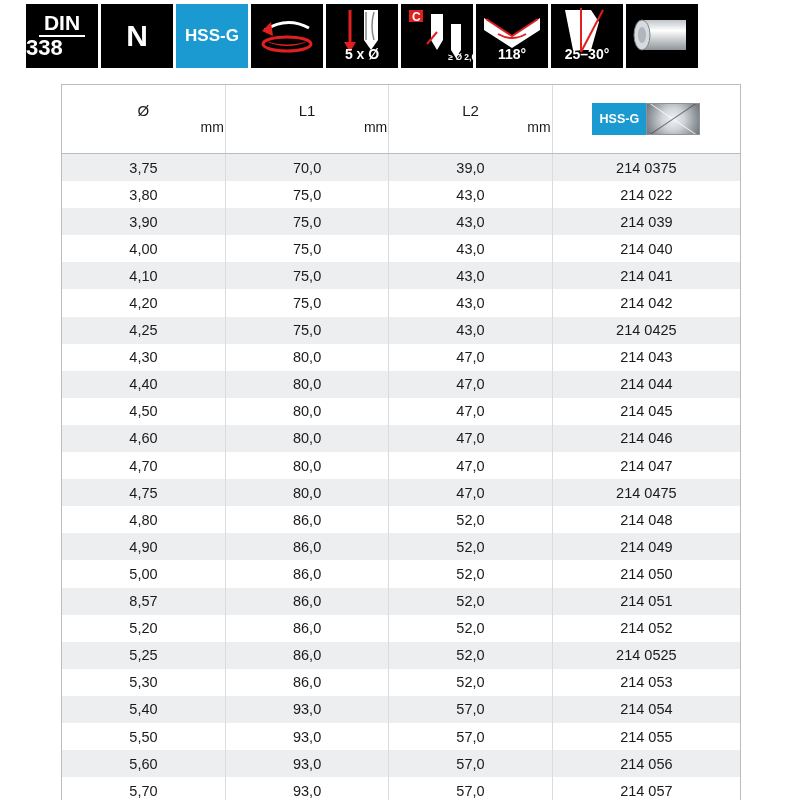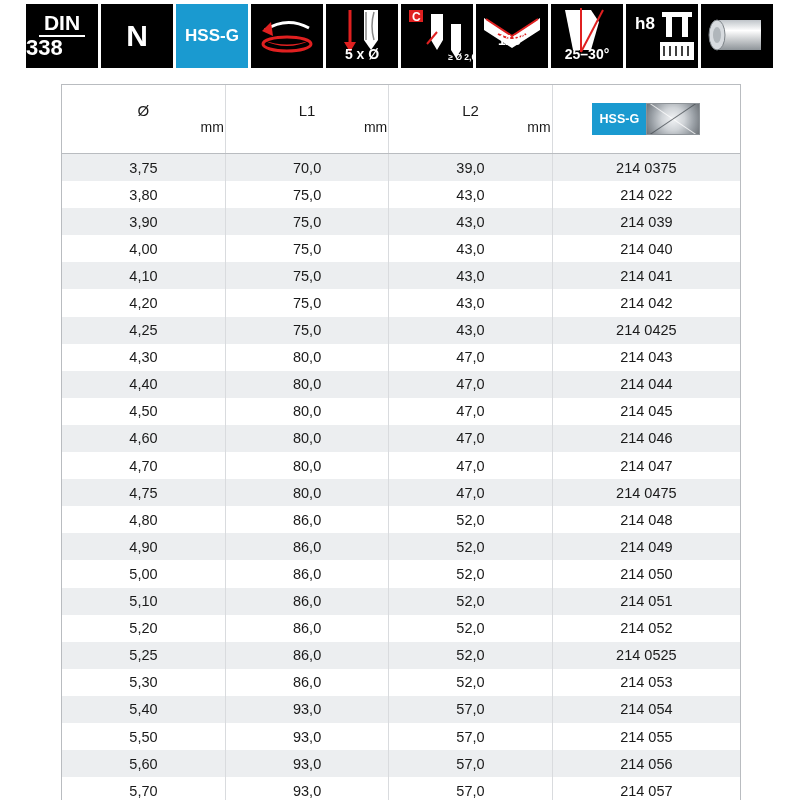--- a/index.html
+++ b/index.html
@@ -79,21 +79,21 @@
   .icon-svg { position: absolute; top: 0; left: 0; }
   .icon-text {
     position: absolute;
     color: #ffffff;
     font-size: 14px;
     font-weight: bold;
     white-space: nowrap;
   }
   .icon-text.t-5xd { bottom: 6px; left: 50%; transform: translateX(-50%); }
   .icon-text.t-dia { bottom: 6px; left: 50%; transform: translateX(-50%); font-size: 8.5px; margin-left: 34px;}
-  .icon-text.t-118 { bottom: 20px; left: 50%; transform: translateX(-50%); margin-top: 24px; }
+  .icon-text.t-118 { bottom: 6px; left: 50%; transform: translateX(-50%); margin-top: 24px; }
   .icon-text.t-25  { bottom: 6px; left: 50%; transform: translateX(-50%); }
   .icon-text.t-h8  { top: 10px; left: 9px; font-size: 17px; }
 
   
   .table-wrap {
     position: absolute;
     left: 61px;
     top: 84px;
     width: 680px;
     border: 1px solid #b9bcc0;
@@ -234,34 +234,20 @@
 
     <div class="icon-cell">
       <svg class="icon-svg" width="72" height="64" viewBox="0 0 72 64">
         <path d="M14 6 l26 0 l8 12 l-8 28 l-18 0 z" fill="#ffffff"></path>
         <line x1="30" y1="4" x2="30" y2="48" stroke="#e02020" stroke-width="2"></line>
         <line x1="30" y1="48" x2="52" y2="6" stroke="#e02020" stroke-width="2"></line>
       </svg>
       <div class="icon-text t-25">25–30°</div>
     </div>
 
-    <div class="icon-cell">
-      <svg class="icon-svg" width="72" height="64" viewBox="0 0 72 64">
-        <rect x="36" y="8" width="30" height="5" fill="#ffffff"></rect>
-        <rect x="40" y="13" width="6" height="20" fill="#ffffff"></rect>
-        <rect x="56" y="13" width="6" height="20" fill="#ffffff"></rect>
-        <rect x="34" y="38" width="34" height="18" fill="#ffffff"></rect>
-        <line x1="38" y1="42" x2="38" y2="52" stroke="#000" stroke-width="1.5"></line>
-        <line x1="44" y1="42" x2="44" y2="52" stroke="#000" stroke-width="1.5"></line>
-        <line x1="50" y1="42" x2="50" y2="52" stroke="#000" stroke-width="1.5"></line>
-        <line x1="56" y1="42" x2="56" y2="52" stroke="#000" stroke-width="1.5"></line>
-        <line x1="62" y1="42" x2="62" y2="52" stroke="#000" stroke-width="1.5"></line>
-      </svg>
-      <div class="icon-text t-h8">h8</div>
-    </div>
 
     <div class="icon-cell">
       <svg class="icon-svg" width="72" height="64" viewBox="0 0 72 64">
         <defs>
           <linearGradient id="cyl" x1="0" y1="0" x2="0" y2="1">
             <stop offset="0%" stop-color="#bfc4c9"></stop>
             <stop offset="35%" stop-color="#ffffff"></stop>
             <stop offset="100%" stop-color="#8e9499"></stop>
           </linearGradient>
         </defs>
@@ -393,21 +379,21 @@
             <td>52,0</td>
             <td>214 049</td>
           </tr>
           <tr>
             <td>5,00</td>
             <td>86,0</td>
             <td>52,0</td>
             <td>214 050</td>
           </tr>
           <tr class="alt">
-            <td>5,10</td>
+            <td>8,57</td>
             <td>86,0</td>
             <td>52,0</td>
             <td>214 051</td>
           </tr>
           <tr>
             <td>5,20</td>
             <td>86,0</td>
             <td>52,0</td>
             <td>214 052</td>
           </tr>

